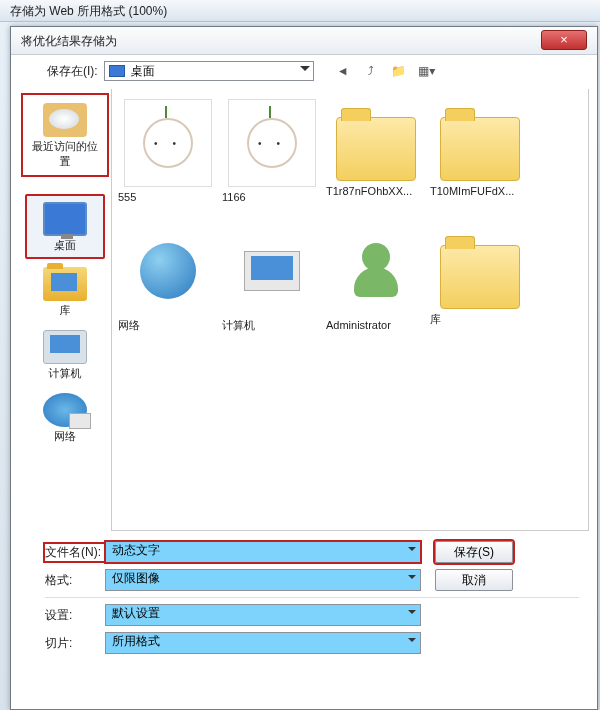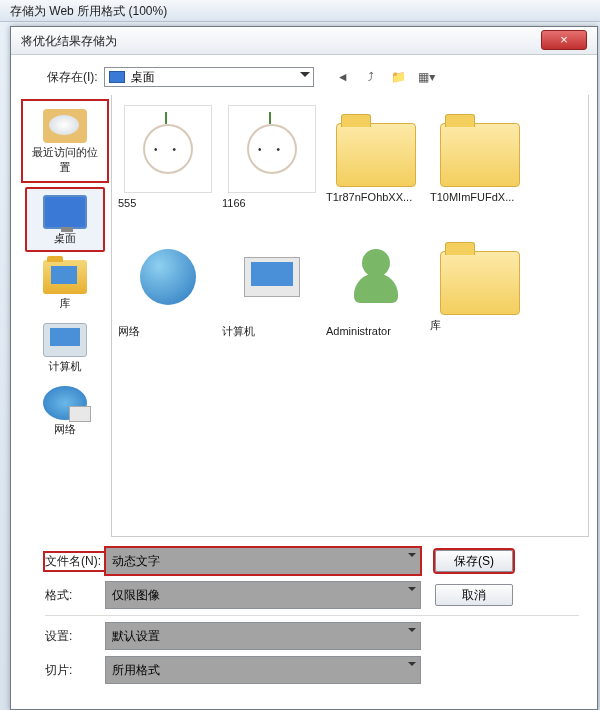--- a/index.html
+++ b/index.html
@@ -3,21 +3,21 @@
 <meta charset="utf-8">
 <style>
 *{box-sizing:border-box;margin:0;padding:0;font-family:"Microsoft YaHei",SimSun,sans-serif;font-size:12px}
 body{background:#8a8a8a;width:600px;height:710px;overflow:hidden;position:relative}
 .outer{position:absolute;left:0;top:0;width:600px;height:710px;background:linear-gradient(#e8f0f8,#d8e2ec)}
 .outer-title{height:22px;line-height:22px;padding-left:10px;color:#222;background:linear-gradient(#f6f8fb,#dbe5f0);border-bottom:1px solid #b8c4d0}
 .dialog{position:absolute;left:10px;top:26px;width:588px;height:684px;background:#fff;border:1px solid #6e7a86;box-shadow:0 0 6px rgba(0,0,0,.3)}
 .dlg-head{height:28px;background:linear-gradient(#fdfdfd,#e8edf3);border-bottom:1px solid #c6ccd4;position:relative}
 .dlg-title{position:absolute;left:10px;top:6px;color:#222}
 .dlg-close{position:absolute;right:10px;top:3px;width:46px;height:20px;border-radius:3px;background:linear-gradient(#e67070,#c13030);border:1px solid #8a2020;color:#fff;text-align:center;line-height:17px;font-size:13px;cursor:pointer}
-.dlg-body{position:absolute;left:0;top:28px;right:0;bottom:0;padding:10px 8px}
+.dlg-body{position:absolute;left:0;top:28px;right:0;bottom:0;padding:4px 8px}
 .loc-row{display:flex;align-items:center;gap:6px;padding:2px 0 8px 28px}
 .loc-label{color:#222}
 .loc-combo{flex:0 0 210px;height:20px;border:1px solid #8c9098;background:#fff;display:flex;align-items:center;padding:0 4px;position:relative}
 .loc-combo .mon{width:16px;height:12px;background:#3a7ad6;border:1px solid #255aa0;margin-right:6px}
 .loc-combo .arr{position:absolute;right:3px;top:4px;border:5px solid transparent;border-top-color:#333}
 .tool-icons{display:flex;gap:10px;margin-left:14px;color:#555}
 .tool-icons span{width:18px;height:18px;display:inline-flex;align-items:center;justify-content:center;cursor:pointer}
 .main{display:flex;height:442px}
 .sidebar{width:92px;display:flex;flex-direction:column;align-items:center;gap:2px;padding-top:4px}
 .side-item{width:80px;text-align:center;padding:6px 2px 4px;border-radius:2px;cursor:pointer}
@@ -46,28 +46,28 @@
 .char:after{content:"";position:absolute;left:20px;top:-14px;width:2px;height:12px;background:#4a8a3a}
 .globe{width:56px;height:56px;border-radius:50%;background:radial-gradient(circle at 35% 30%,#8ed0f0,#2a78c0)}
 .pc-ic{width:56px;height:40px;background:#e8e8e8;border:1px solid #aaa;position:relative}
 .pc-ic:before{content:"";position:absolute;left:6px;top:4px;width:42px;height:24px;background:#4a90d8}
 .admin{width:48px;height:56px;position:relative}
 .admin:before{content:"";position:absolute;left:10px;top:0;width:28px;height:28px;border-radius:50%;background:#7ab868}
 .admin:after{content:"";position:absolute;left:2px;top:24px;width:44px;height:30px;border-radius:22px 22px 6px 6px;background:#7ab868}
 .bottom{padding:4px 10px 0 26px}
 .brow{display:flex;align-items:center;margin:6px 0}
 .brow .blabel{width:60px;color:#222}
-.brow .bcombo{flex:0 0 316px;height:28px;border:1px solid #8c9098;background:#a3a3a3;padding:0 6px;position:relative;display:flex;align-items:center}
+.brow .bcombo{flex:0 0 316px;height:22px;border:1px solid #8c9098;background:#7dd3fc;padding:0 6px;position:relative;display:flex;align-items:flex-start}
 .brow .bcombo .arr{position:absolute;right:4px;top:5px;border:4px solid transparent;border-top-color:#333}
 .brow.hl .blabel,.brow.hl .bcombo{outline:2px solid #c02020}
 .brow.hl .bcombo{outline-offset:-1px}
 .btn{width:78px;height:22px;margin-left:14px;border:1px solid #8c9098;background:linear-gradient(#fdfdfd,#e4e8ee);text-align:center;line-height:20px;cursor:pointer;border-radius:2px}
 .btn.hl{outline:2px solid #c02020}
 .hr{height:1px;background:#ddd;margin:6px 0}
-.recent-hl{border:2px solid #c02020;padding:2px;margin-bottom:2px}
+.recent-hl{border:2px solid #c02020;padding:2px;margin-bottom:15px}
 </style>
 </head>
 <body>
 
 <div class="outer">
   <div class="outer-title">存储为 Web 所用格式 (100%)</div>
 
   <div class="dialog">
     <div class="dlg-head">
       <div class="dlg-title">将优化结果存储为</div>

